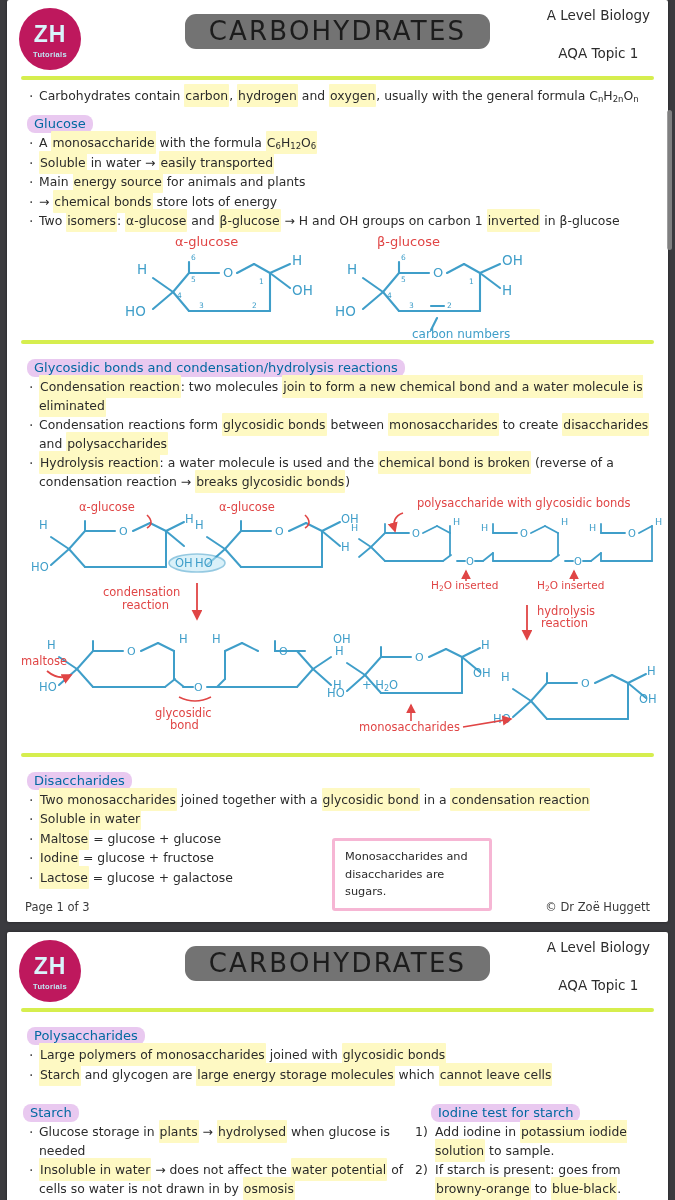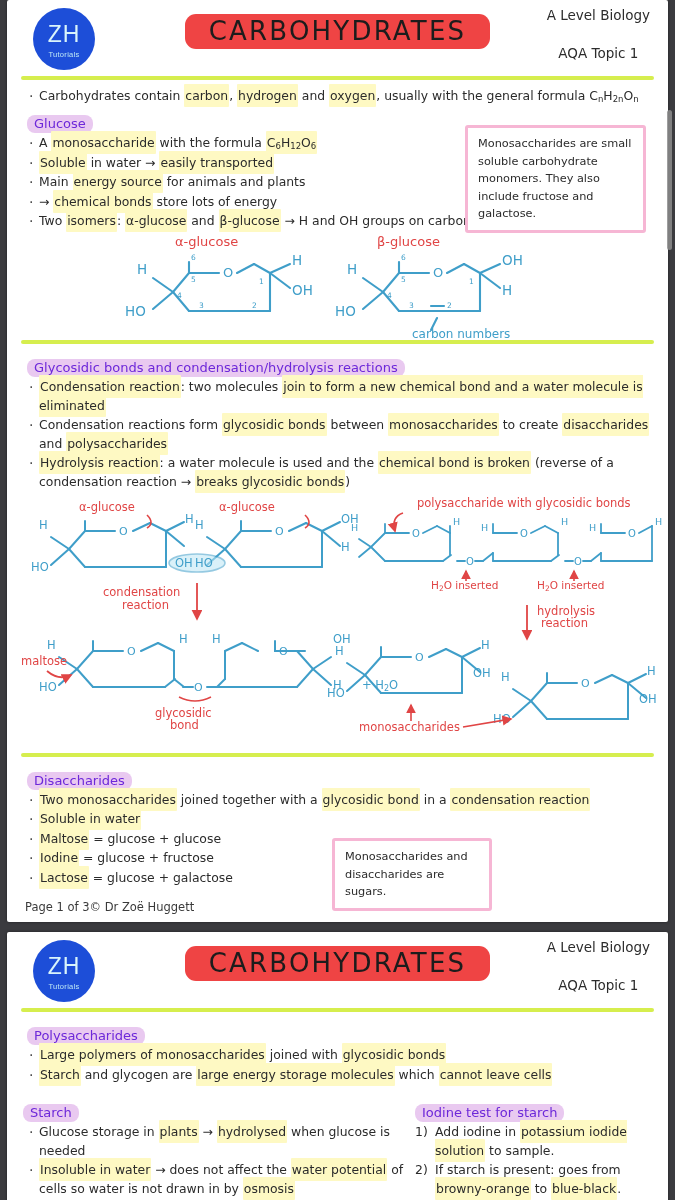--- a/index.html
+++ b/index.html
@@ -32,29 +32,30 @@
   #page1 { height: 922px; margin-top: 0; }
   #page2 { height: 272px; margin-top: 10px; }
 
   
   .pg-header {
     height: 76px;
     position: relative;
   }
   .logo {
     position: absolute;
-    left: 26px; top: 8px;
+    left: 12px; top: 8px;
     width: 62px; height: 62px;
     border-radius: 50%;
-    background: #1d4ed8;
+    background: #be185d;
     display: flex;
     flex-direction: column;
     align-items: center;
     justify-content: center;
     color: #ffffff;
+    font-weight: bold;
   }
   .logo .zh {
     font-size: 23px;
     letter-spacing: 1px;
     line-height: 1;
     font-family: "Liberation Sans", sans-serif;
     color: #d9f4fb;
     margin-top: 4px;
   }
   .logo .tut {
@@ -67,21 +68,21 @@
   .doc-title {
     position: absolute;
     left: 0; right: 0; top: 16px;
     text-align: center;
   }
   .doc-title span {
     font-family: "DejaVu Sans", sans-serif;
     font-size: 26px;
     letter-spacing: 2.2px;
     color: #1c1c1c;
-    background: #ef4444;
+    background: #737373;
     padding: 2px 24px 3px;
     border-radius: 11px;
     text-align: center;
   }
   .hdr-right {
     position: absolute;
     right: 18px; top: 8px;
     text-align: center;
     font-size: 13.5px;
     color: #2c2c2c;
@@ -103,21 +104,21 @@
     font-family: "DejaVu Sans", sans-serif;
     font-size: 12.4px;
     color: #2b2b2b;
     line-height: 1.5;
   }
   .sec-head {
     margin: 7px 0 2px 4px;
   }
   .sec-head span {
     font-size: 13px;
-    color: #6d28d9;
+    color: #0369a1;
     background: #e9c9f0;
     padding: 1px 7px 2px;
     border-radius: 8px;
     font-family: "DejaVu Sans", sans-serif;
   }
   ul.bul { list-style: none; margin: 0; padding: 0 0 0 4px; }
   ul.bul > li {
     position: relative;
     padding-left: 12px;
     margin: 1px 0;
@@ -151,20 +152,21 @@
 
   
   .diagram { position: relative; }
 
   
   .pg-footer {
     position: absolute;
     left: 0; right: 0; bottom: 8px;
     padding: 0 18px;
     display: flex;
+    justify-content: space-between;
     font-size: 11.5px;
     color: #3a3a3a;
     font-family: "DejaVu Sans", sans-serif;
   }
 
   
   .twocol { display: flex; }
   .twocol .col-l { width: 402px; }
   .twocol .col-r { width: 243px; }
   ol.num { list-style: none; margin: 0; padding: 0; }
@@ -215,23 +217,20 @@
       </div>
       <ul class="bul txt">
         <li>A <span class="hl">monosaccharide</span> with the formula <span class="hl">C<span class="sub">6</span>H<span class="sub">12</span>O<span class="sub">6</span></span></li>
         <li><span class="hl">Soluble</span> in water → <span class="hl">easily transported</span></li>
         <li>Main <span class="hl">energy source</span> for animals and plants</li>
         <li class="nobul">→ <span class="hl">chemical bonds</span> store lots of energy</li>
         <li>Two <span class="hl">isomers</span>: <span class="hl">α-glucose</span> and <span class="hl">β-glucose</span> → H and OH groups on carbon 1 <span class="hl">inverted</span> in β-glucose</li>
       </ul>
     </div>
 
-    <div class="pinkbox" id="callout1">
-      <span>Monosaccharides are small soluble carbohydrate monomers. They also include fructose and galactose.</span>
-    </div>
 
     <div class="diagram" style="height:108px;">
       <svg width="661" height="108" viewBox="0 0 661 108">
         <g stroke="#3f9ec9" stroke-width="2.1" fill="none" stroke-linecap="round">
 
           <path d="M182 41 L212 41"></path>
             <path d="M182 41 L182 30"></path>
           <path d="M230 41 L247 32"></path>
           <path d="M247 32 L263 41"></path>
           <path d="M263 41 L263 79"></path>
@@ -605,21 +604,21 @@
           <div class="sec-head" style="margin-left:0">
             <span>Starch</span>
           </div>
           <ul class="bul txt">
             <li>Glucose storage in <span class="hl">plants</span> → <span class="hl">hydrolysed</span> when glucose is needed</li>
             <li><span class="hl">Insoluble in water</span> → does not affect the <span class="hl">water potential</span> of cells so water is not drawn in by <span class="hl">osmosis</span></li>
             <li> →  polysaccharide <br></li>
           </ul>
         </div>
         <div class="col-r">
-          <div class="sec-head" style="margin-left:0">
+          <div class="sec-head" style="margin-left:16px">
             <span>Iodine test for starch</span>
           </div>
           <ol class="num txt">
             <li><span class="n">1)</span>Add iodine in <span class="hl">potassium iodide solution</span> to sample.</li>
             <li><span class="n">2)</span>If starch is present: goes from <span class="hl">browny-orange</span> to <span class="hl">blue-black</span>.</li>
           </ol>
 
         </div>
       </div>
     </div>

